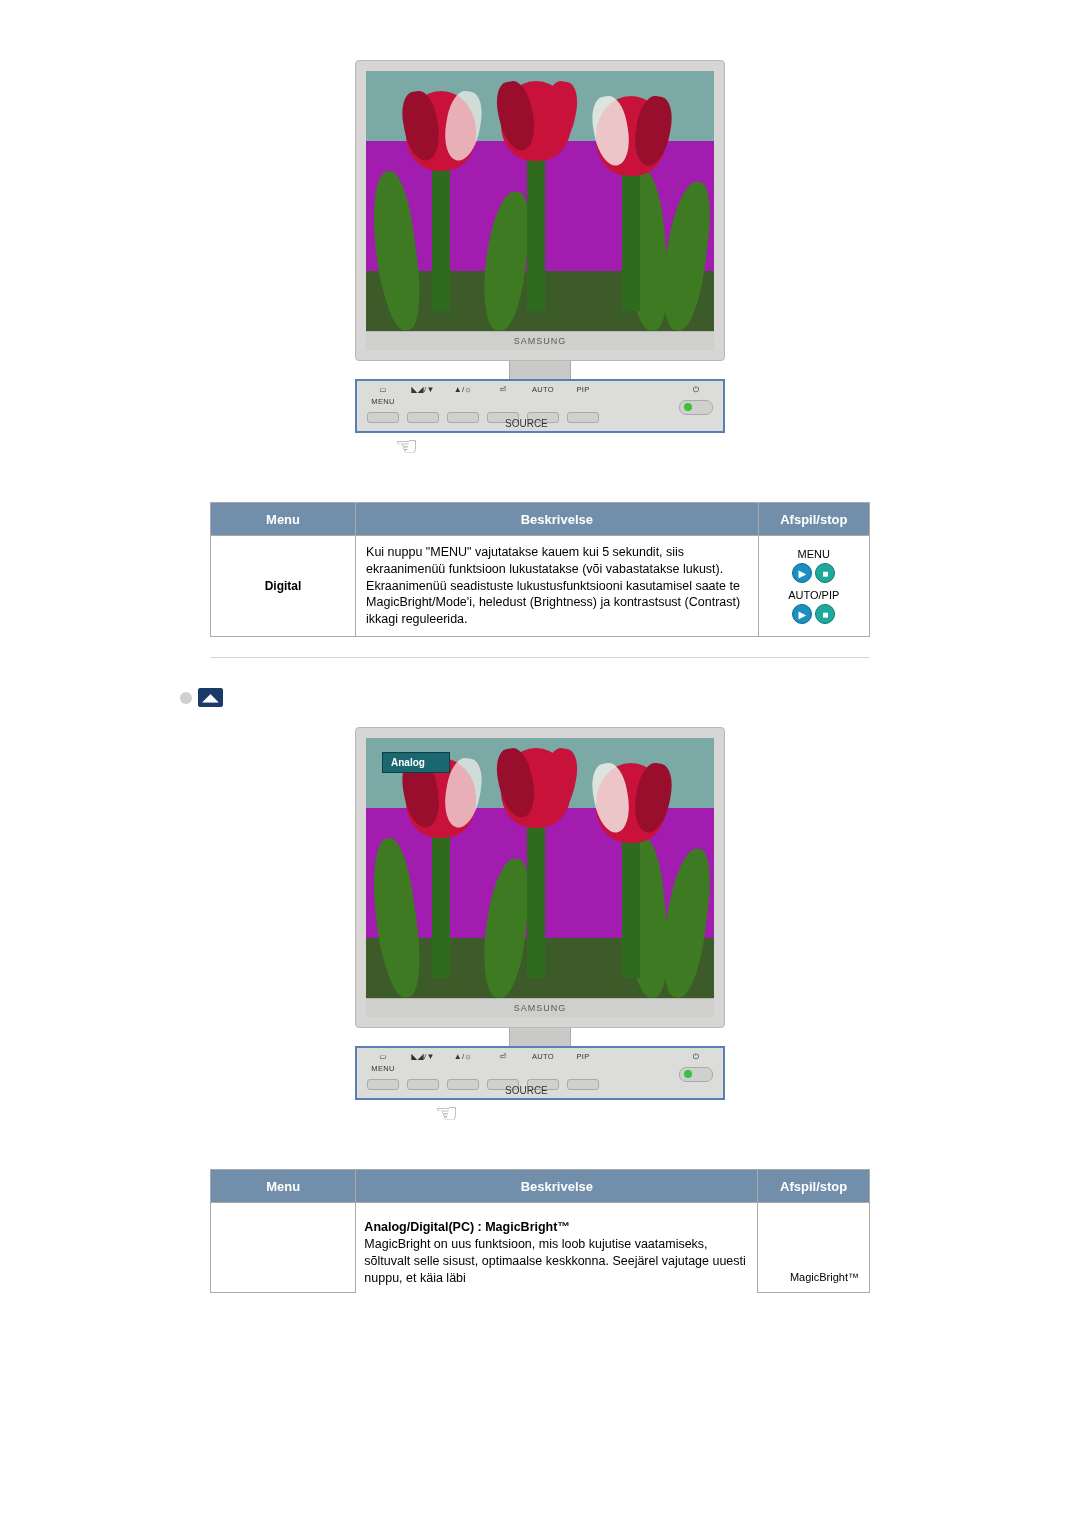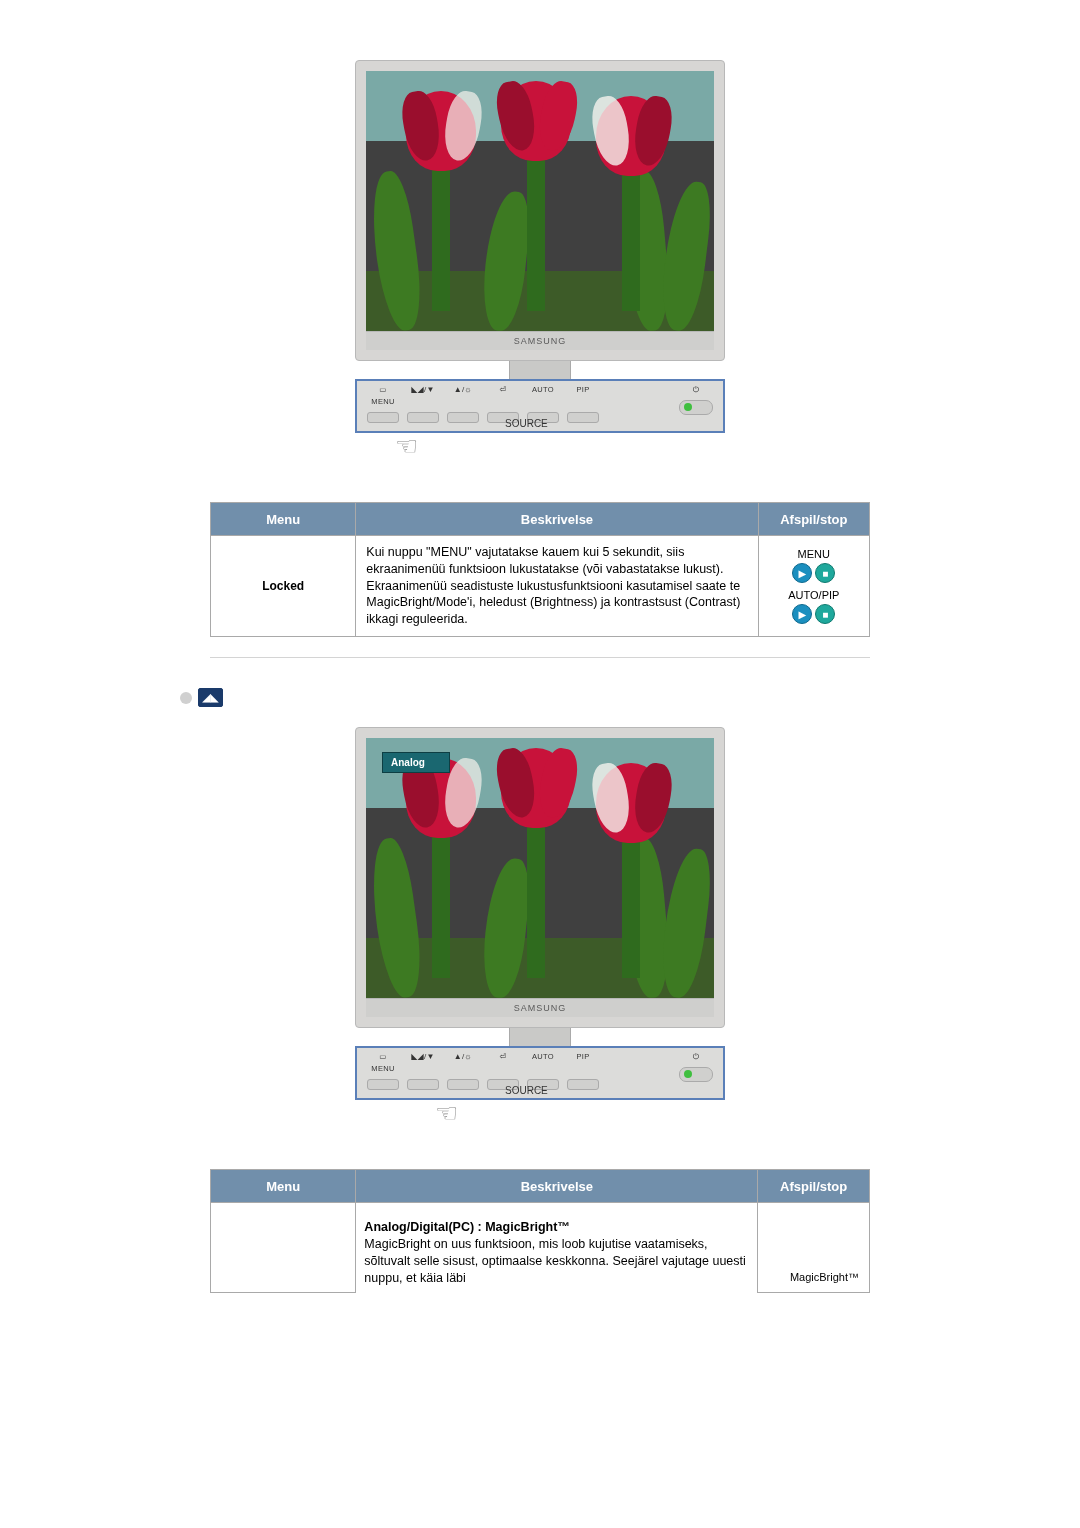--- a/index.html
+++ b/index.html
@@ -21,21 +21,21 @@
     background: #d7d6d4;
     border: 1px solid #b8b8b8;
     padding: 10px;
     border-radius: 4px;
   }
   .monitor-screen {
     width: 348px;
     height: 260px;
     position: relative;
     overflow: hidden;
-    background: #404040;
+    background: #a21caf;
   }
   .tulip {
     position: absolute;
     bottom: 20px;
   }
   .stem { position:absolute; width:18px; background:#2f6b1e; bottom:0; height:180px; }
   .bulb { position:absolute; width:70px; height:80px; border-radius:50% 50% 45% 45%; }
   .petal-l, .petal-r { position:absolute; width:34px; height:70px; border-radius:50% 50% 60% 60%; }
   .red { background: #c8123a; }
   .red-dk { background:#9a0e2d; }
@@ -216,21 +216,21 @@
   </div>
 
   <table class="info-table">
     <tbody>
         <tr>
       <th>Menu</th>
       <th>Beskrivelse</th>
       <th>Afspil/stop</th>
     </tr>
     <tr>
-      <td class="col-menu">Locked</td>
+      <td class="col-menu">Digital</td>
       <td class="col-desc">Kui nuppu "MENU" vajutatakse kauem kui 5 sekundit, siis ekraanimenüü funktsioon lukustatakse (või vabastatakse lukust). Ekraanimenüü seadistuste lukustusfunktsiooni kasutamisel saate te MagicBright/Mode'i, heledust (Brightness) ja kontrastsust (Contrast) ikkagi reguleerida.</td>
       <td class="col-play">
         <div class="play-group">
           <span class="play-label">MENU</span>
           <div class="play-icons">
             <span class="circ circ-play">▶</span>
             <span class="circ circ-stop">■</span>
           </div>
         </div>
         <div class="play-group">

